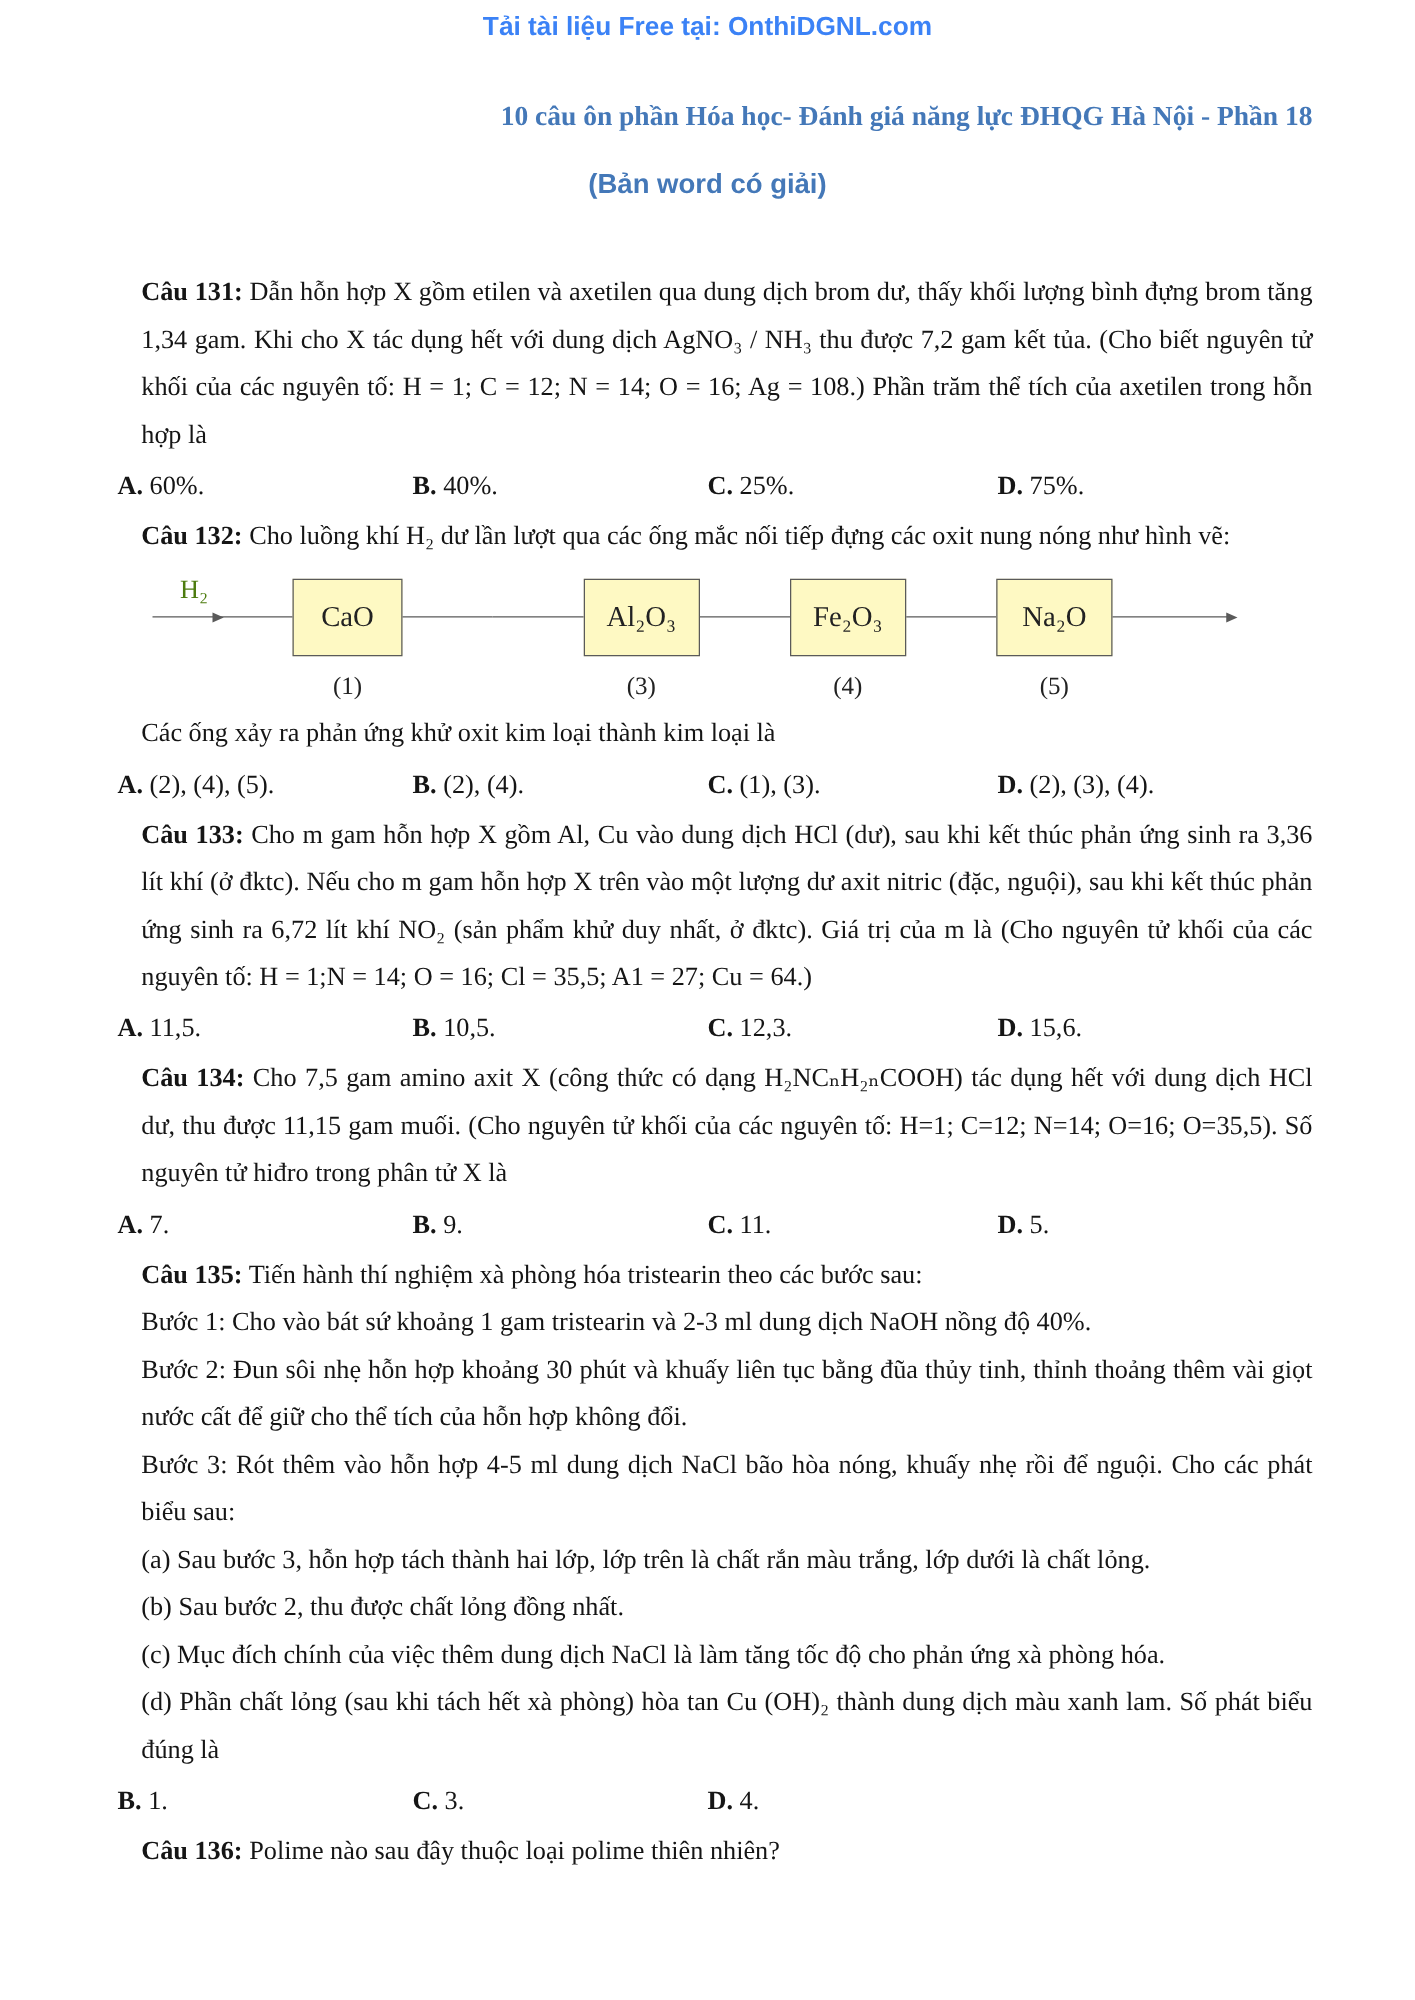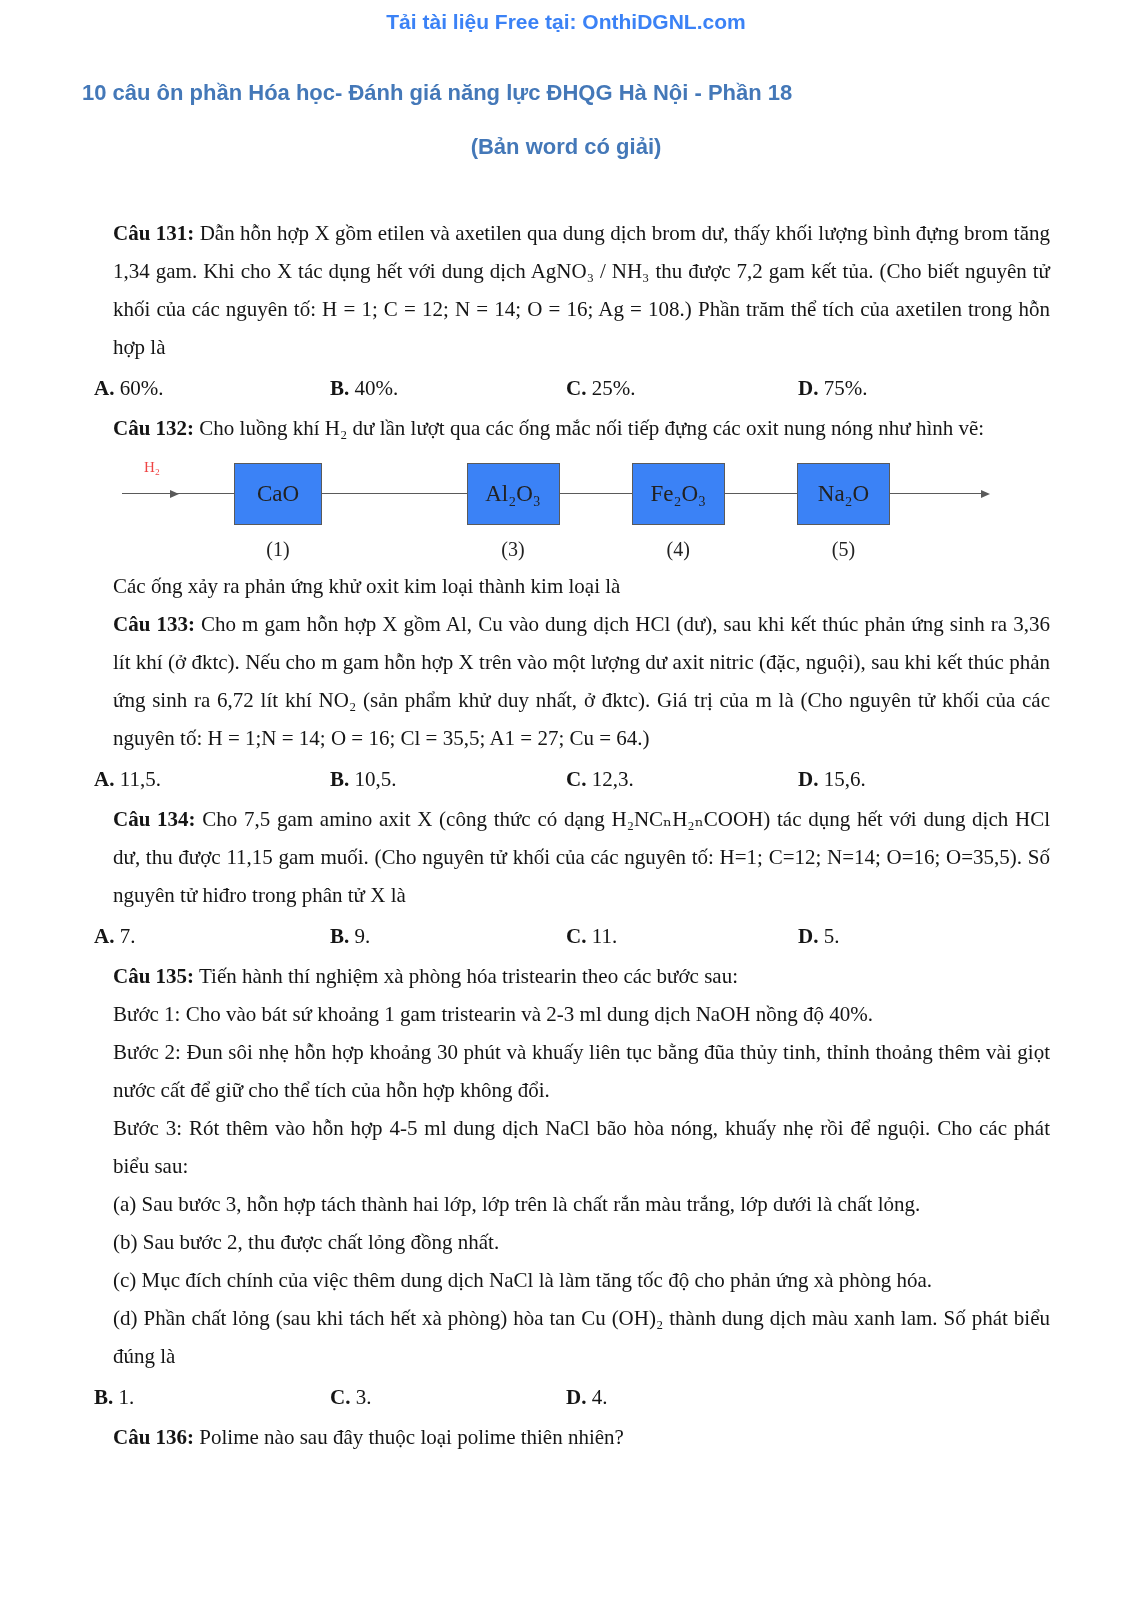--- a/index.html
+++ b/index.html
@@ -18,22 +18,22 @@
   }
   .promo {
     text-align: center;
     font-family: "Liberation Sans", "DejaVu Sans", sans-serif;
     font-weight: bold;
     font-size: 21px;
     color: #3b82f6;
   }
   .doc-title {
     margin-top: 46px;
-    text-align: left;
-    font-family: Liberation Sans, sans-serif;
+    text-align: right;
+    font-family: Liberation Serif, serif;
     font-weight: bold;
     font-size: 22px;
     color: #4478b8;
   }
   .doc-subtitle {
     margin-top: 28px;
     text-align: center;
     font-family: "Liberation Sans", "DejaVu Sans", sans-serif;
     font-weight: bold;
     font-size: 22px;
@@ -70,21 +70,21 @@
   }
   .tube-box {
     width: 88px;
     height: 62px;
     border: 1.5px solid #5a5a5a;
     display: flex;
     align-items: center;
     justify-content: center;
     font-size: 23px;
     color: #222222;
-    background: #3b82f6;
+    background: #fef9c3;
   }
   .tube.wide .tube-box { width: 93px; }
   .tube-num {
     margin-top: 13px;
     font-size: 20px;
     color: #222222;
   }
   .connector {
     flex: 1;
     border-top: 1.5px solid #5a5a5a;
@@ -105,22 +105,22 @@
     position: absolute;
     top: 27px; left: 48px;
     width: 0; height: 0;
     border-top: 4px solid transparent;
     border-bottom: 4px solid transparent;
     border-left: 9px solid #5a5a5a;
   }
   .gas-label {
     position: absolute;
     top: -4px; left: 22px;
-    font-size: 15px;
-    color: #ef4444;
+    font-size: 21px;
+    color: #4d7c0f;
   }
   .tail-arrow {
     position: relative;
     width: 100px;
     height: 62px;
     flex: none;
   }
   .tail-arrow .line {
     position: absolute;
     top: 30px; left: 0; right: 6px;
@@ -181,20 +181,26 @@
       <div class="tube-box">Na₂O</div>
       <div class="tube-num">(5)</div>
     </div>
     <div class="tail-arrow">
       <div class="line"></div>
       <div class="head"></div>
     </div>
   </div>
 
   <p class="qtext">Các ống xảy ra phản ứng khử oxit kim loại thành kim loại là</p>
+  <div class="opts">
+    <span class="opt"><b>A.</b> <span>(2), (4), (5).</span></span>
+    <span class="opt"><b>B.</b> <span>(2), (4).</span></span>
+    <span class="opt"><b>C.</b> <span>(1), (3).</span></span>
+    <span class="opt"><b>D.</b> <span>(2), (3), (4).</span></span>
+  </div>
 
   <p class="qtext"><span class="qlabel">Câu 133:</span> <span>Cho m gam hỗn hợp X gồm Al, Cu vào dung dịch HCl (dư), sau khi kết thúc phản ứng sinh ra 3,36 lít khí (ở đktc). Nếu cho m gam hỗn hợp X trên vào một lượng dư axit nitric (đặc, nguội), sau khi kết thúc phản ứng sinh ra 6,72 lít khí NO₂ (sản phẩm khử duy nhất, ở đktc). Giá trị của m là (Cho nguyên tử khối của các nguyên tố: H = 1;N = 14; O  = 16; Cl = 35,5; A1 = 27; Cu = 64.)</span></p>
   <div class="opts">
     <span class="opt"><b>A.</b> <span>11,5.</span></span>
     <span class="opt"><b>B.</b> <span>10,5.</span></span>
     <span class="opt"><b>C.</b> <span>12,3.</span></span>
     <span class="opt"><b>D.</b> <span>15,6.</span></span>
   </div>
 
   <p class="qtext"><span class="qlabel">Câu 134:</span> <span>Cho 7,5 gam amino axit X (công thức có dạng H₂NCₙH₂ₙCOOH) tác dụng hết với dung dịch HCl dư, thu được 11,15 gam muối. (Cho nguyên tử khối của các nguyên tố: H=1; C=12; N=14; O=16; O=35,5). Số nguyên tử hiđro trong phân tử X là</span></p>

